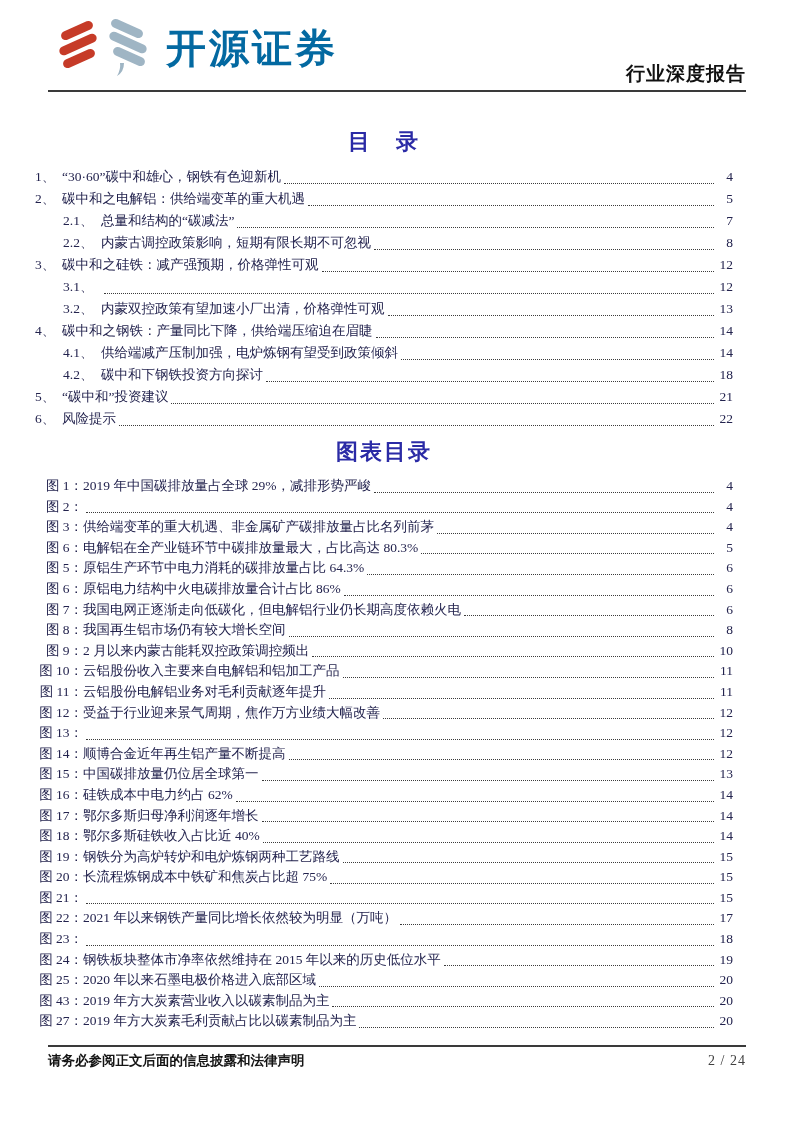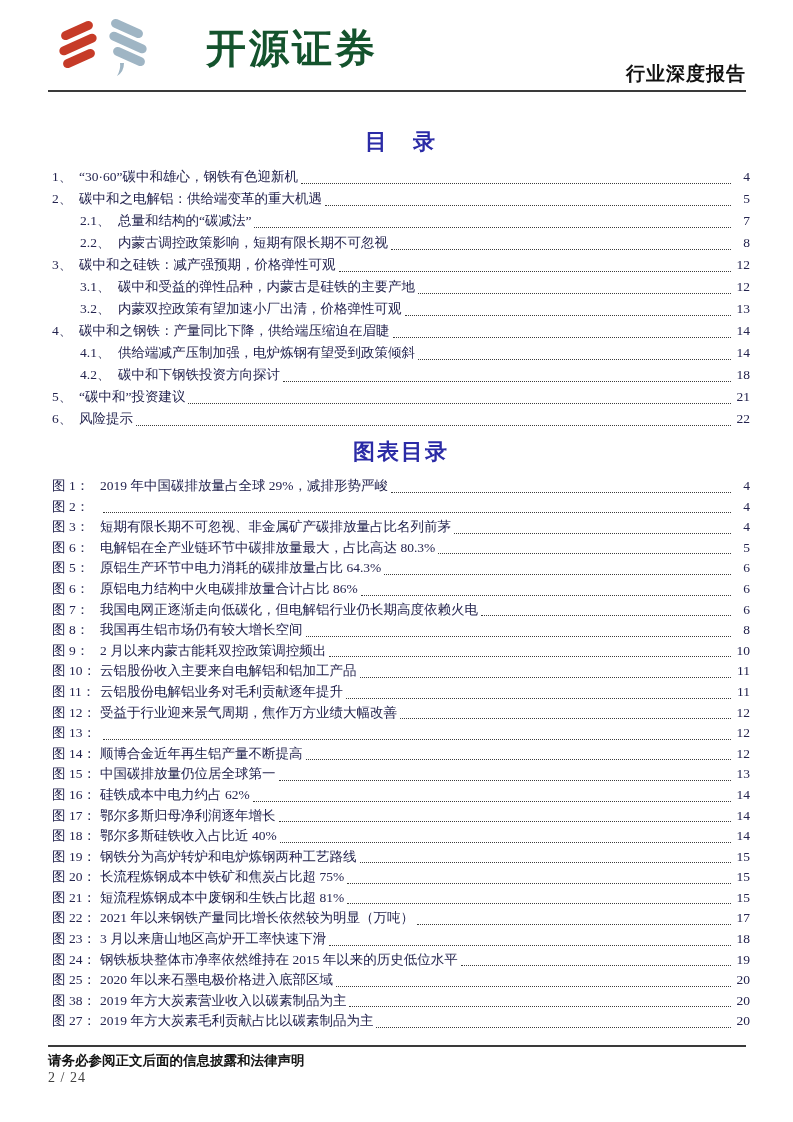--- a/index.html
+++ b/index.html
@@ -7,53 +7,53 @@
     position:relative;width:793px;height:1122px;background:#ffffff;
     font-family:"Liberation Serif","DejaVu Serif",serif;color:#1c1c1c;
     overflow:hidden;margin:0 auto;
   }
   
   .header{position:absolute;top:0;left:48px;width:698px;height:90px;border-bottom:2px solid #3a3a3a;}
   .logo{position:absolute;left:6px;top:18px;display:flex;align-items:center;gap:8px;}
   .logo svg{display:block;}
   .brand{
     font-family:"Liberation Sans","DejaVu Sans",sans-serif;font-weight:bold;
-    font-size:40px;letter-spacing:3px;color:#14532d;line-height:1;margin-left:40px;
+    font-size:40px;letter-spacing:3px;color:#0369a1;line-height:1;
   }
   .report-type{
     position:absolute;right:0;bottom:3px;font-weight:bold;font-size:19px;color:#111;
     letter-spacing:1px;
   }
   
-  .content{position:absolute;top:90px;left:52px;width:698px;}
+  .content{position:absolute;top:90px;left:35px;width:698px;}
   .section-title{
     margin:0;text-align:center;font-size:22px;font-weight:bold;color:#2b2ba6;
     letter-spacing:2px;line-height:28px;
   }
   .toc-title{margin-top:38px;margin-bottom:10px;}
   .fig-title{margin-top:8px;margin-bottom:10px;text-align:center;}
   .row{
     display:flex;align-items:baseline;font-size:13.5px;line-height:22px;
     color:#23234e;white-space:nowrap;cursor:pointer;
   }
   .row .num{flex:0 0 auto;min-width:27px;}
   .row .label{flex:0 0 auto;}
   .row .leader{
     flex:1 1 auto;border-bottom:1.5px dotted #3c3c3c;margin:0 3px;
     align-self:flex-end;height:0;margin-bottom:4px;min-width:10px;
   }
   .row .pageno{flex:0 0 auto;min-width:16px;text-align:right;}
   .toc-list .row.sub{padding-left:28px;}
   .toc-list .row.sub .num{min-width:38px;}
   .fig-list .row{line-height:20.6px;}
-  .fig-list .row .num{min-width:48px;}
+  .fig-list .row .num{min-width:48px;text-align:right;}
   
   .footer{
     position:absolute;left:48px;top:1045px;width:698px;border-top:2px solid #3a3a3a;
-    padding-top:5px;display:flex;justify-content:space-between;align-items:baseline;flex-direction:column;
+    padding-top:5px;display:flex;justify-content:space-between;align-items:baseline;
   }
   .footer .disclaimer{font-size:13.5px;font-weight:bold;color:#141414;}
   .footer .pagenum{font-size:14px;color:#404040;letter-spacing:1px;}
 </style>
 </head>
 <body>
 
 <div class="page">
 
   <div class="header">
@@ -112,21 +112,20 @@
 
         <div class="row">
           <span class="num">3、</span>
           <span class="label">碳中和之硅铁：减产强预期，价格弹性可观</span>
           <span class="leader"></span>
           <span class="pageno">12</span>
         </div>
 
         <div class="row sub">
           <span class="num">3.1、</span>
-          <span class="label">碳中和受益的弹性品种，内蒙古是硅铁的主要产地</span>
           <span class="leader"></span>
           <span class="pageno">12</span>
         </div>
 
         <div class="row sub">
           <span class="num">3.2、</span>
           <span class="label">内蒙双控政策有望加速小厂出清，价格弹性可观</span>
           <span class="leader"></span>
           <span class="pageno">13</span>
         </div>
@@ -179,21 +178,21 @@
         </div>
 
         <div class="row">
           <span class="num">图 2：</span>
           <span class="leader"></span>
           <span class="pageno">4</span>
         </div>
 
         <div class="row">
           <span class="num">图 3：</span>
-          <span class="label">短期有限长期不可忽视、非金属矿产碳排放量占比名列前茅</span>
+          <span class="label">供给端变革的重大机遇、非金属矿产碳排放量占比名列前茅</span>
           <span class="leader"></span>
           <span class="pageno">4</span>
         </div>
 
         <div class="row">
           <span class="num">图 6：</span>
           <span class="label">电解铝在全产业链环节中碳排放量最大，占比高达 80.3%</span>
           <span class="leader"></span>
           <span class="pageno">5</span>
         </div>
@@ -304,55 +303,53 @@
 
         <div class="row">
           <span class="num">图 20：</span>
           <span class="label">长流程炼钢成本中铁矿和焦炭占比超 75%</span>
           <span class="leader"></span>
           <span class="pageno">15</span>
         </div>
 
         <div class="row">
           <span class="num">图 21：</span>
-          <span class="label">短流程炼钢成本中废钢和生铁占比超 81%</span>
           <span class="leader"></span>
           <span class="pageno">15</span>
         </div>
 
         <div class="row">
           <span class="num">图 22：</span>
           <span class="label">2021 年以来钢铁产量同比增长依然较为明显（万吨）</span>
           <span class="leader"></span>
           <span class="pageno">17</span>
         </div>
 
         <div class="row">
           <span class="num">图 23：</span>
-          <span class="label">3 月以来唐山地区高炉开工率快速下滑</span>
           <span class="leader"></span>
           <span class="pageno">18</span>
         </div>
 
         <div class="row">
           <span class="num">图 24：</span>
           <span class="label">钢铁板块整体市净率依然维持在 2015 年以来的历史低位水平</span>
           <span class="leader"></span>
           <span class="pageno">19</span>
         </div>
 
         <div class="row">
           <span class="num">图 25：</span>
           <span class="label">2020 年以来石墨电极价格进入底部区域</span>
           <span class="leader"></span>
           <span class="pageno">20</span>
         </div>
 
         <div class="row">
-          <span class="num">图 38：</span>
+          <span class="num">图 43：</span>
           <span class="label">2019 年方大炭素营业收入以碳素制品为主</span>
           <span class="leader"></span>
           <span class="pageno">20</span>
         </div>
 
         <div class="row">
           <span class="num">图 27：</span>
           <span class="label">2019 年方大炭素毛利贡献占比以碳素制品为主</span>
           <span class="leader"></span>
           <span class="pageno">20</span>

